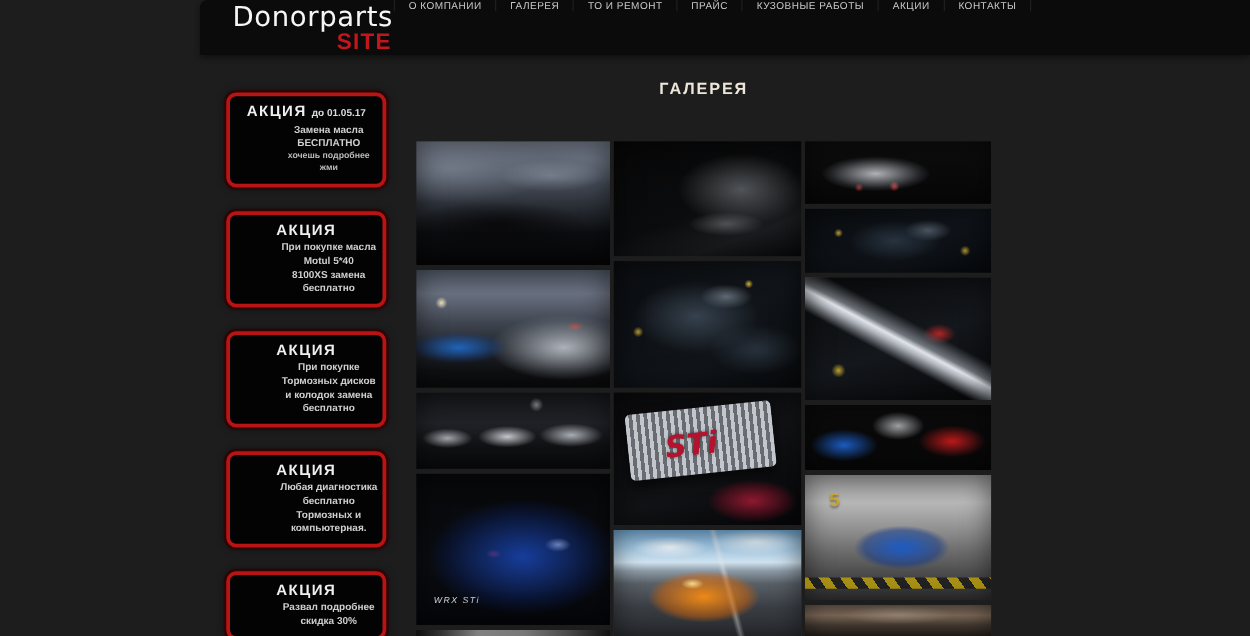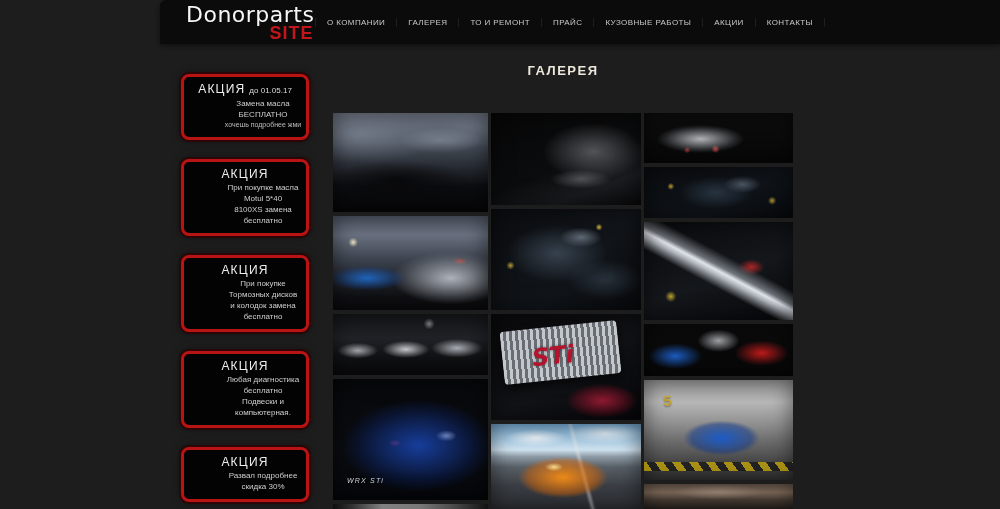--- a/index.html
+++ b/index.html
@@ -18,36 +18,36 @@
   }
   .logo{position:absolute;left:26px;top:3px;cursor:pointer;}
   .logo-main{
     font-family:"DejaVu Sans",sans-serif;font-size:22px;font-weight:400;
     color:#f6f6f6;letter-spacing:.5px;line-height:24px;
   }
   .logo-sub{
     display:block;text-align:right;color:#c3161c;font-weight:bold;
     font-size:18px;letter-spacing:1px;margin-top:-4px;padding-right:1px;
   }
-  .nav{position:absolute;left:155px;top:0;height:44px;display:flex;align-items:center;}
+  .nav{position:absolute;left:155px;top:0;height:44px;display:flex;align-items:flex-start;}
   .nav-item{
     display:flex;align-items:center;padding:0 11px;
     border-left:1px solid rgba(255,255,255,.08);
     color:#c9c9c9;font-size:8px;letter-spacing:.4px;text-transform:uppercase;
     cursor:pointer;white-space:nowrap;
   }
   .nav-item:last-child{border-right:1px solid rgba(255,255,255,.08);}
 
   
   .promo-list{position:absolute;left:181px;top:74px;width:128px;}
   .promo-box{
     box-sizing:border-box;width:128px;background:#030303;
     border:3px solid #b81414;border-radius:8px;
     box-shadow:0 0 0 2px #2c0606,0 0 8px rgba(0,0,0,.6);
-    margin-bottom:19px;padding:5px 3px 7px;text-align:center;cursor:pointer;
+    margin-bottom:19px;padding:5px 3px 7px;text-align:center;cursor:pointer;font-weight:bold;
   }
   .promo-title{color:#efefef;font-size:12px;letter-spacing:1.2px;line-height:15px;}
   .promo-title-suffix{font-size:8px;letter-spacing:0;color:#dcdcdc;margin-left:4px;}
   .promo-line{color:#cfcfcf;font-size:8px;line-height:11px;margin-left:36px;}
   .promo-line.small{font-size:7px;color:#bdbdbd;line-height:10px;}
 
   
   .footer-note{position:absolute;left:181px;top:464px;width:152px;}
   .footer-heading{
     color:#e6e6e6;font-size:9px;font-weight:bold;line-height:12px;
@@ -200,21 +200,21 @@
       <div class="promo-line">8100XS замена бесплатно</div>
     </div>
     <div class="promo-box">
       <div class="promo-title">АКЦИЯ</div>
       <div class="promo-line">При покупке Тормозных дисков</div>
       <div class="promo-line">и колодок замена бесплатно</div>
     </div>
     <div class="promo-box">
       <div class="promo-title">АКЦИЯ</div>
       <div class="promo-line">Любая диагностика бесплатно</div>
-      <div class="promo-line">Подвески и компьютерная.</div>
+      <div class="promo-line">Тормозных и компьютерная.</div>
     </div>
     <div class="promo-box">
       <div class="promo-title">АКЦИЯ</div>
       <div class="promo-line">Развал подробнее</div>
       <div class="promo-line">скидка 30%</div>
     </div>
     <div class="promo-box">
       <div class="promo-title">АКЦИЯ</div>
       <div class="promo-line small">Специальные условия при</div>
       <div class="promo-line small">прохождении комплексного</div>

